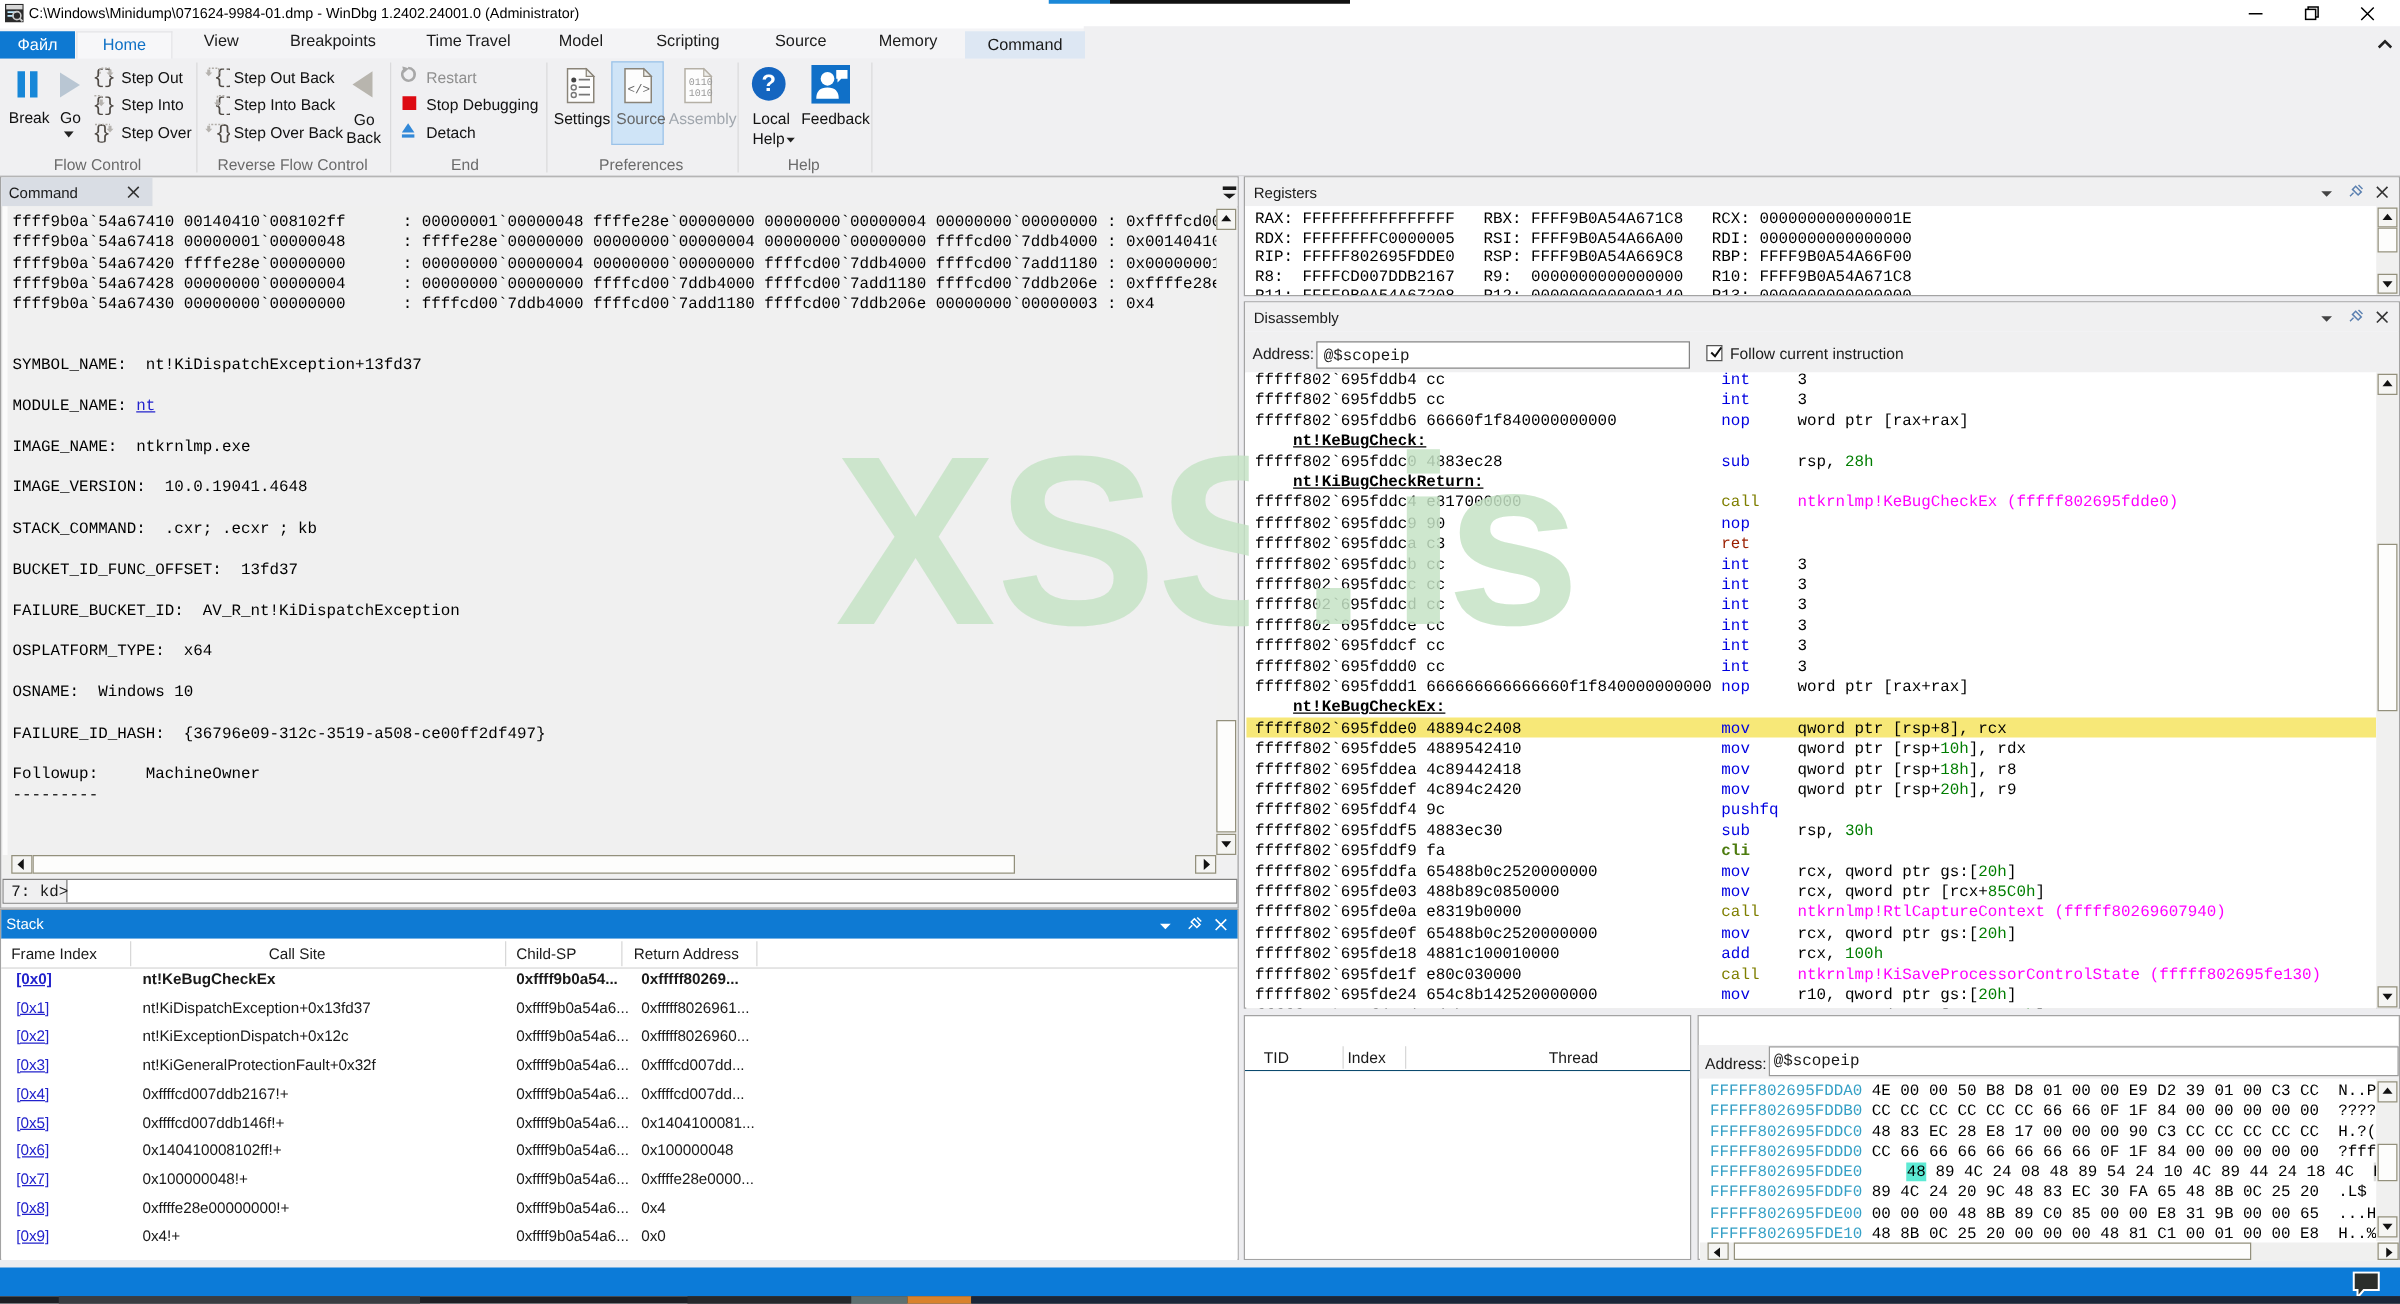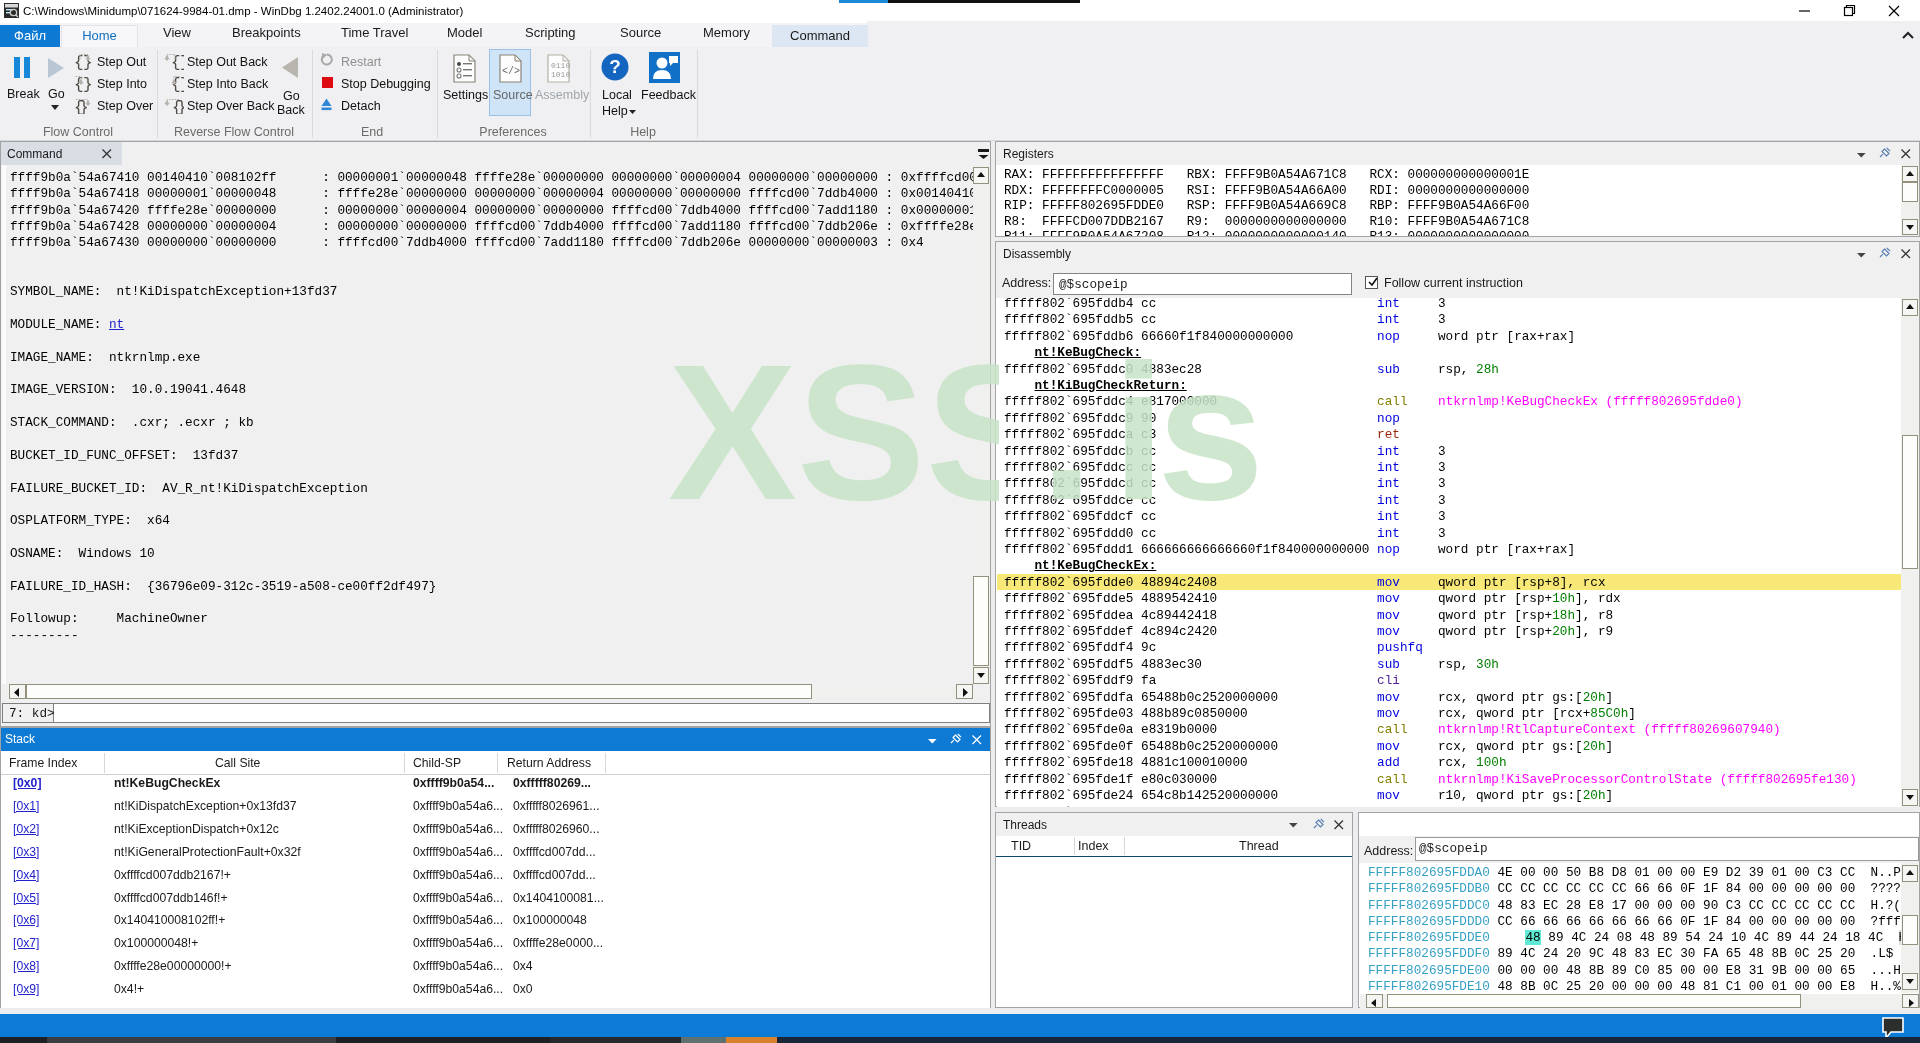--- a/index.html
+++ b/index.html
@@ -425,21 +425,21 @@
 fffff802`695fddcf cc                             <span style="color:#0000e0;">int</span>     3
 fffff802`695fddd0 cc                             <span style="color:#0000e0;">int</span>     3
 fffff802`695fddd1 666666666666660f1f840000000000 <span style="color:#0000e0;">nop</span>     word ptr [rax+rax]
     <b style="text-decoration:underline;">nt!KeBugCheckEx:</b>
 fffff802`695fdde0 48894c2408                     <span style="color:#0000e0;">mov</span>     qword ptr [rsp+8], rcx
 fffff802`695fdde5 4889542410                     <span style="color:#0000e0;">mov</span>     qword ptr [rsp+<span style="color:#007d00;">10h</span>], rdx
 fffff802`695fddea 4c89442418                     <span style="color:#0000e0;">mov</span>     qword ptr [rsp+<span style="color:#007d00;">18h</span>], r8
 fffff802`695fddef 4c894c2420                     <span style="color:#0000e0;">mov</span>     qword ptr [rsp+<span style="color:#007d00;">20h</span>], r9
 fffff802`695fddf4 9c                             <span style="color:#0000e0;">pushfq</span>
 fffff802`695fddf5 4883ec30                       <span style="color:#0000e0;">sub</span>     rsp, <span style="color:#007d00;">30h</span>
-fffff802`695fddf9 fa                             <span style="color:#4c1d95;">cli</span>
+fffff802`695fddf9 fa                             <span style="color:#4d7c0f;font-weight:bold;">cli</span>
 fffff802`695fddfa 65488b0c2520000000             <span style="color:#0000e0;">mov</span>     rcx, qword ptr gs:[<span style="color:#007d00;">20h</span>]
 fffff802`695fde03 488b89c0850000                 <span style="color:#0000e0;">mov</span>     rcx, qword ptr [rcx+<span style="color:#007d00;">85C0h</span>]
 fffff802`695fde0a e8319b0000                     <span style="color:#7f7f00;">call</span>    <span style="color:#ff00ff;">ntkrnlmp!RtlCaptureContext (fffff80269607940)</span>
 fffff802`695fde0f 65488b0c2520000000             <span style="color:#0000e0;">mov</span>     rcx, qword ptr gs:[<span style="color:#007d00;">20h</span>]
 fffff802`695fde18 4881c100010000                 <span style="color:#0000e0;">add</span>     rcx, <span style="color:#007d00;">100h</span>
 fffff802`695fde1f e80c030000                     <span style="color:#7f7f00;">call</span>    <span style="color:#ff00ff;">ntkrnlmp!KiSaveProcessorControlState (fffff802695fe130)</span>
 fffff802`695fde24 654c8b142520000000             <span style="color:#0000e0;">mov</span>     r10, qword ptr gs:[<span style="color:#007d00;">20h</span>]
 fffff802`695fde2d 4d8b92c0850000                 <span style="color:#0000e0;">mov</span>     r10, qword ptr [r10+<span style="color:#007d00;">85C0h</span>]</pre>
   </div>
   <div class="abs" style="left:905px;top:56px;width:18px;height:509px;background:#f0f0ef;">
@@ -447,36 +447,20 @@
           <path d="M3 9 L7 4 L11 9 Z" fill="#111"></path>
         </svg></div>
     <div class="sbthumb" style="left:1px;top:137px;width:16px;height:134px;"></div>
     <div class="sbbtn" style="left:1px;top:491px;width:16px;height:17px;"><svg width="14" height="15">
           <path d="M3 5 L7 10 L11 5 Z" fill="#111"></path>
         </svg></div>
   </div>
 </div>
 
 <div class="panel" style="left:995px;top:812px;width:358px;height:196px;">
-  <div class="phead">
-      <span class="t">Threads</span>
-    <svg class="abs" style="left:292px;top:9px;" width="12" height="7">
-        <path d="M1 1 L5.3 5.4 L9.6 1 Z" fill="#444"></path>
-      </svg>
-    <svg class="abs" style="left:315px;top:5px;" width="14" height="14">
-        <g stroke="#5b80b0" fill="none" stroke-width="1.2">
-          <path d="M7.5 2 L12 6.5 L9.5 9 L5 4.5 Z"></path>
-          <path d="M5.8 7.2 L3 10"></path>
-          <path d="M9.8 1 L13 4.2"></path>
-        </g>
-      </svg>
-    <svg class="abs" style="left:337px;top:6px;" width="12" height="12">
-        <path d="M1.5 1.5 L10 10 M10 1.5 L1.5 10" stroke="#333" stroke-width="1.3"></path>
-      </svg>
-  </div>
   <div class="abs" style="left:0;top:23px;width:356px;height:21px;background:#fff;border-bottom:1px solid #0c4a6e;font-size:12.5px;">
     <span class="abs" style="left:15px;top:3px;">TID</span>
     <span class="abs" style="left:82px;top:3px;">Index</span>
     <span class="abs" style="left:243px;top:3px;">Thread</span>
     <div class="abs" style="left:78px;top:1px;width:1px;height:18px;background:#d8d8d8;"></div>
     <div class="abs" style="left:128px;top:1px;width:1px;height:18px;background:#d8d8d8;"></div>
   </div>
   <div class="abs" style="left:0;top:44px;width:356px;height:150px;background:#fff;"></div>
 </div>
 

